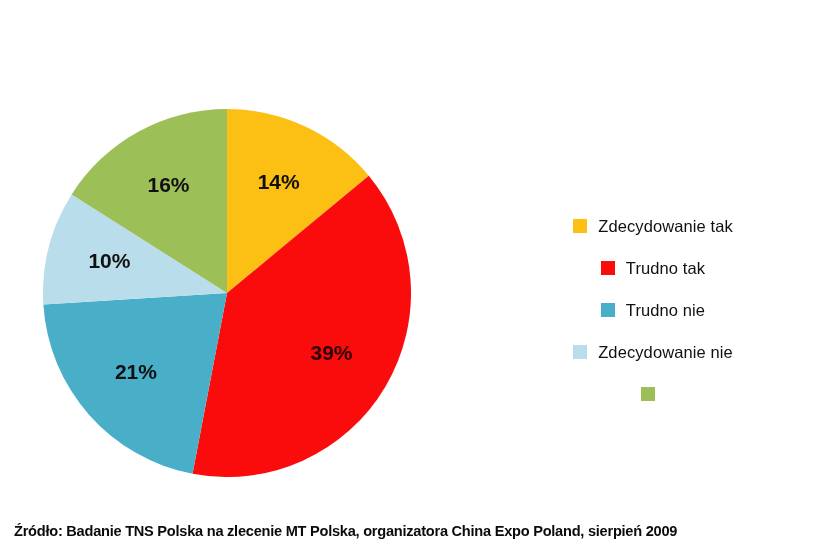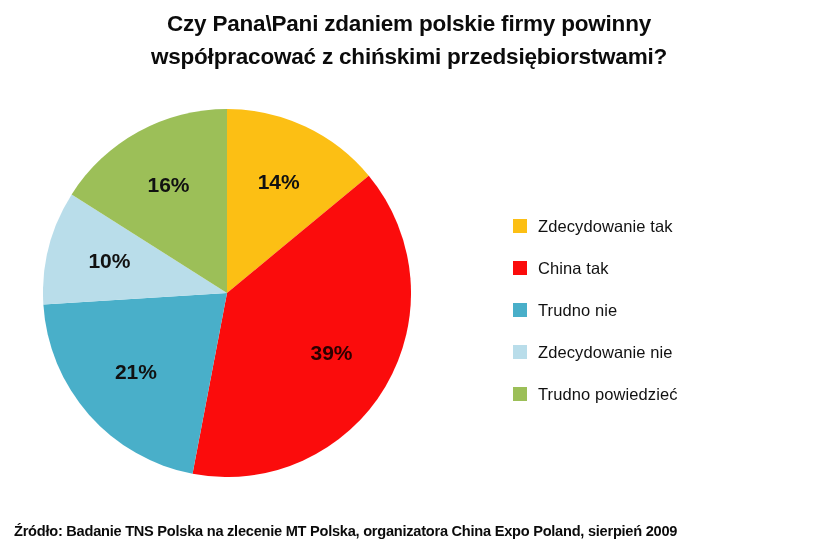--- a/index.html
+++ b/index.html
@@ -66,20 +66,21 @@
   #legend {
     position: absolute;
     left: 513px;
     top: 205px;
     width: 280px;
   }
   .legend-item {
     display: flex;
     align-items: center;
     height: 42px;
+    justify-content: center;
   }
   .legend-swatch {
     width: 14px;
     height: 14px;
     flex: 0 0 14px;
     margin-right: 11px;
   }
   .legend-label {
     font-size: 16.5px;
     font-weight: normal;
@@ -99,22 +100,20 @@
     letter-spacing: -0.25px;
     color: #0b0b0b;
     white-space: nowrap;
   }
 </style>
 </head>
 <body>
 
 <div id="page">
 
-  <div id="chart-title">Czy Pana\Pani zdaniem polskie firmy powinny
-współpracować z chińskimi przedsiębiorstwami?</div>
 
   <div id="pie-wrap">
     <svg id="pie-svg" viewBox="0 0 368 368">
       <g id="pie-slices">
           <path d="M 184 184 L 184.00 0.00 A 184 184 0 0 1 325.77 66.71 Z" fill="#FCBF14"></path>
           <path d="M 184 184 L 325.77 66.71 A 184 184 0 0 1 149.52 364.74 Z" fill="#FB0C0C"></path>
           <path d="M 184 184 L 149.52 364.74 A 184 184 0 0 1 0.36 195.55 Z" fill="#49AFC9"></path>
           <path d="M 184 184 L 0.36 195.55 A 184 184 0 0 1 28.64 85.41 Z" fill="#B9DDEA"></path>
           <path d="M 184 184 L 28.64 85.41 A 184 184 0 0 1 184.00 0.00 Z" fill="#9CBF58"></path>
         </g>
@@ -128,31 +127,30 @@
     </svg>
   </div>
 
   <div id="legend">
       <div class="legend-item">
         <span class="legend-swatch" style="background: rgb(252, 191, 20);"></span>
         <span class="legend-label">Zdecydowanie tak</span>
       </div>
       <div class="legend-item">
         <span class="legend-swatch" style="background: rgb(251, 12, 12);"></span>
-        <span class="legend-label">China tak</span>
+        <span class="legend-label">Trudno tak</span>
       </div>
       <div class="legend-item">
         <span class="legend-swatch" style="background: rgb(73, 175, 201);"></span>
         <span class="legend-label">Trudno nie</span>
       </div>
       <div class="legend-item">
         <span class="legend-swatch" style="background: rgb(185, 221, 234);"></span>
         <span class="legend-label">Zdecydowanie nie</span>
       </div>
       <div class="legend-item">
         <span class="legend-swatch" style="background: rgb(156, 191, 88);"></span>
-        <span class="legend-label">Trudno powiedzieć</span>
       </div>
     </div>
 
   <div id="source-note">Źródło: Badanie TNS Polska na zlecenie MT Polska, organizatora China Expo Poland, sierpień 2009</div>
 
 </div>
 
 </body></html>

